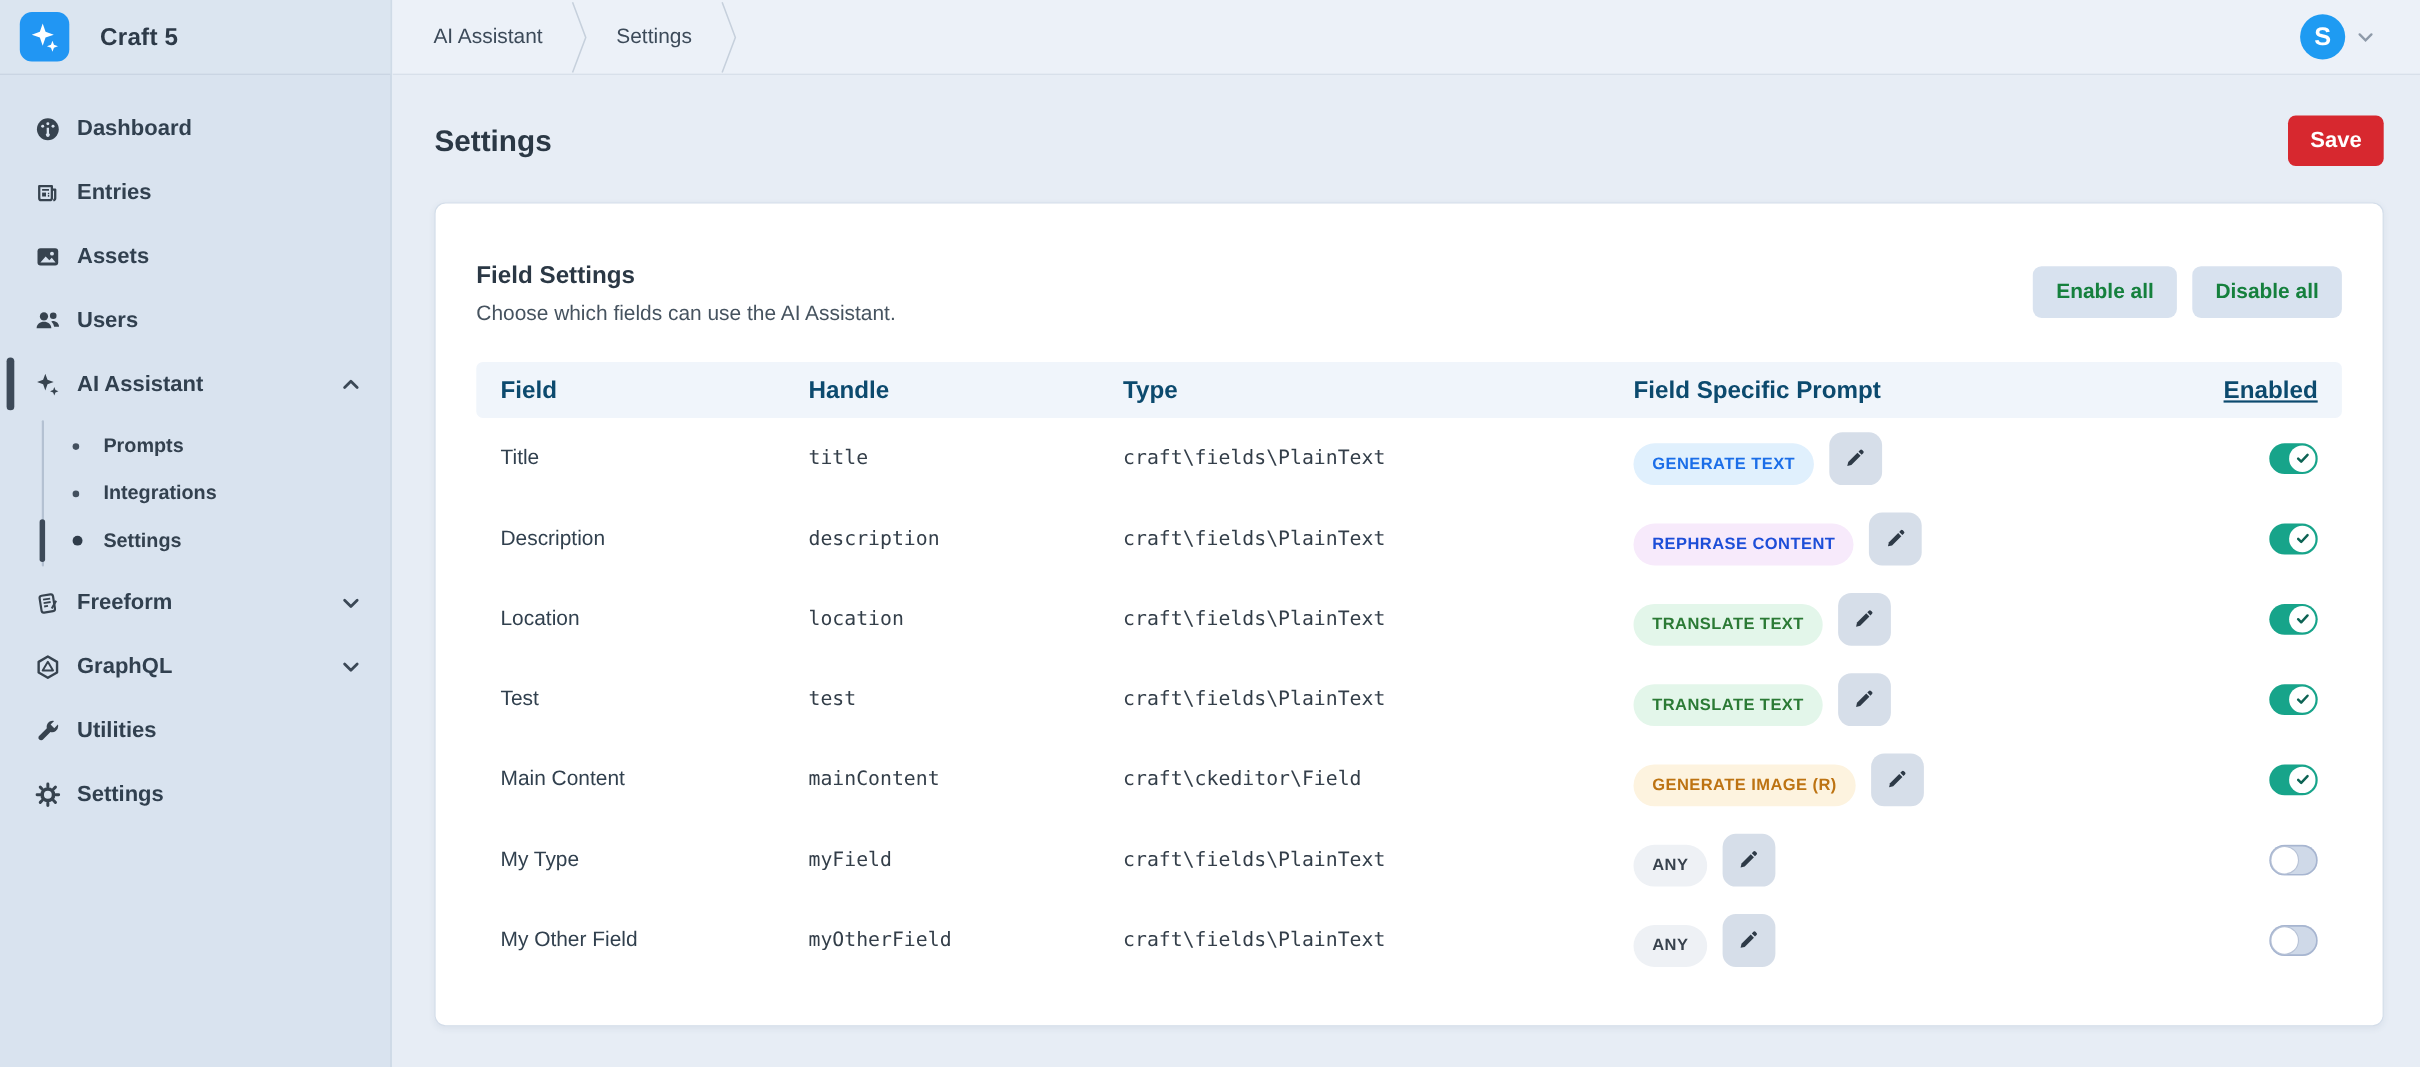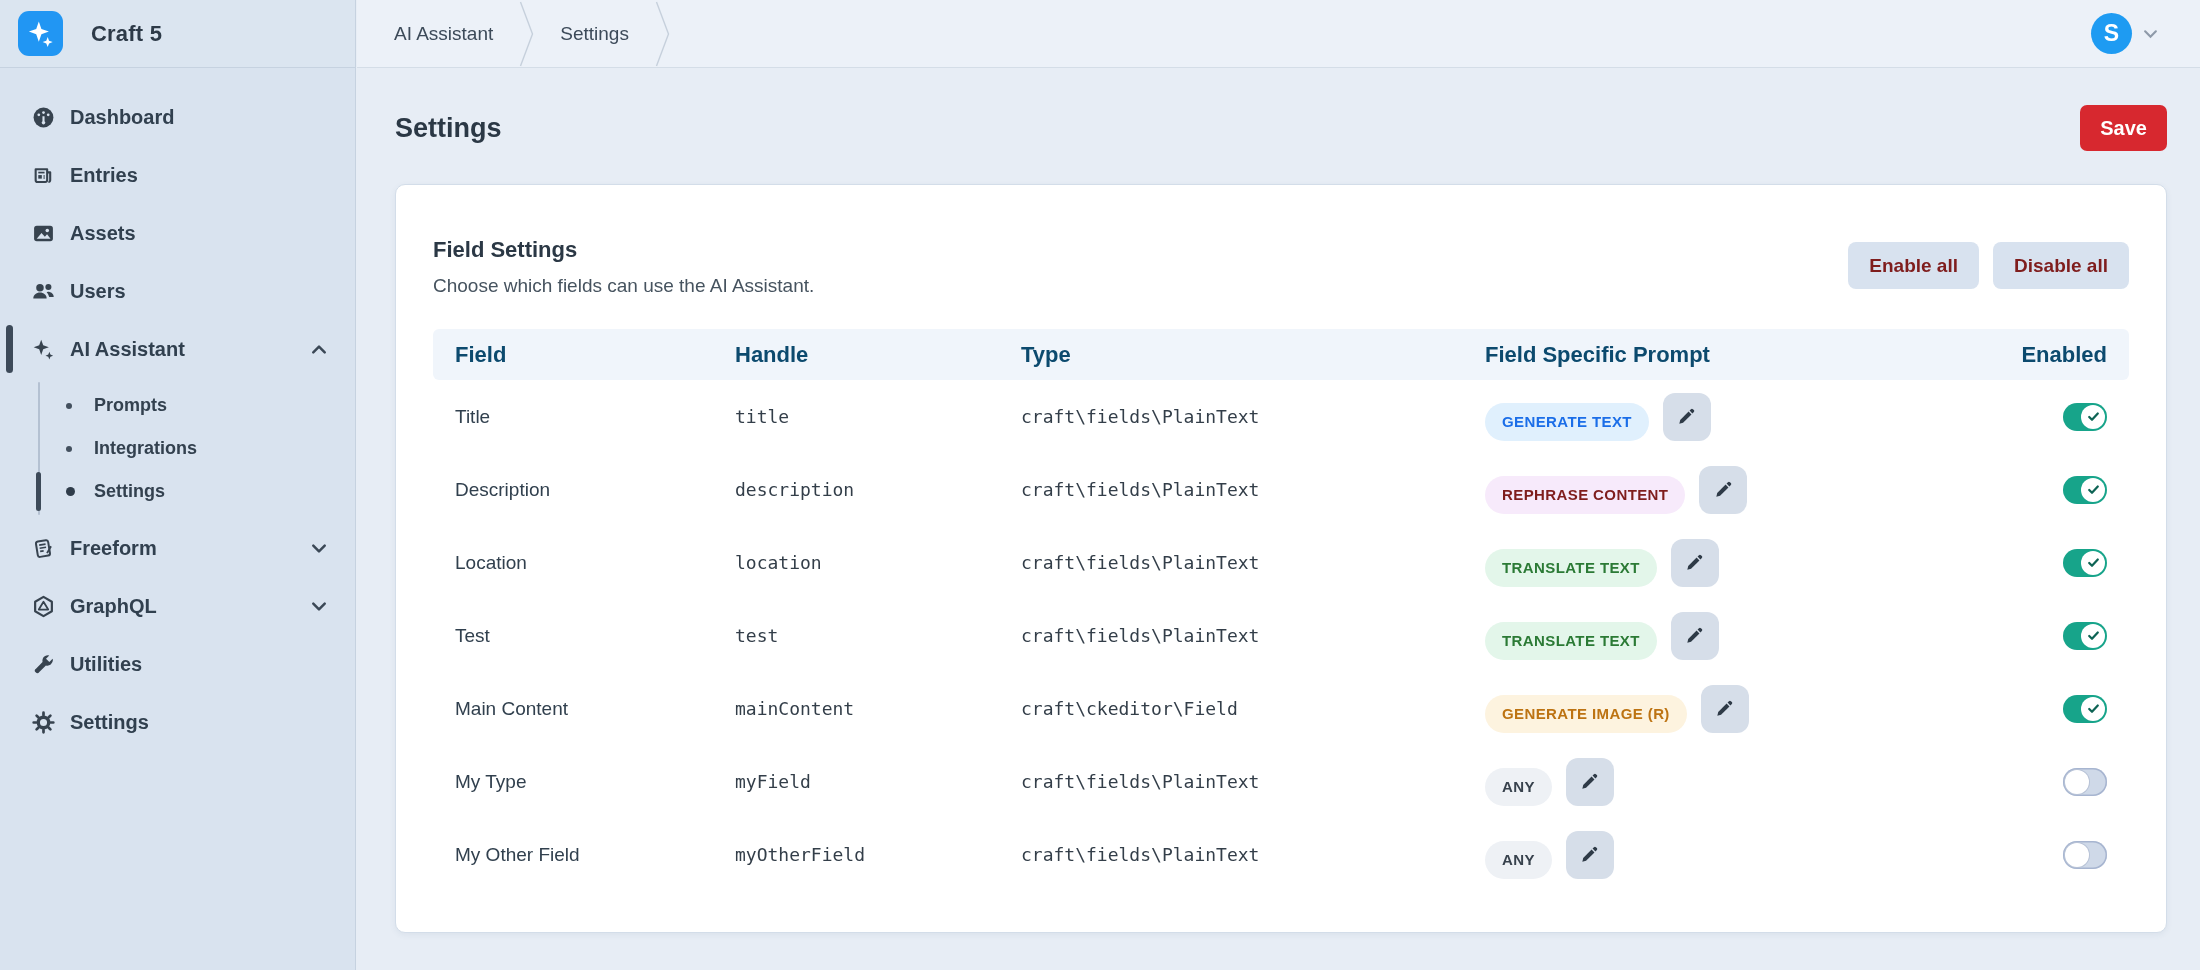--- a/index.html
+++ b/index.html
@@ -38,26 +38,26 @@
   .content{position:absolute;left:357px;top:69px;right:0;bottom:0;}
   .page-head{display:flex;align-items:center;justify-content:space-between;padding:36px 33px 0 38px;}
   .page-title{margin:0;font-size:27px;font-weight:700;color:#2b3845;}
   .save-btn{background:#d7282f;color:#fff;border:none;border-radius:7px;font-size:20px;font-weight:600;padding:0 20px;height:46px;cursor:pointer;font-family:inherit;}
 
   .card{margin:33px 33px 0 38px;height:749px;background:#fff;border:1px solid #d3dde9;border-radius:10px;box-shadow:0 2px 6px rgba(60,80,110,.07);padding:52px 37px 0 37px;}
   .card-head{display:flex;justify-content:space-between;align-items:flex-start;}
   .card-title{margin:0;font-size:22px;font-weight:700;color:#2b3845;}
   .card-sub{margin:12px 0 0 0;font-size:19px;color:#46535f;}
   .bulk-btns{display:flex;gap:14px;margin-top:5px;}
-  .bulk-btn{background:#d8e2ef;color:#7f1d1d;border:none;border-radius:8px;font-size:19px;font-weight:600;height:47px;padding:0 21px;cursor:pointer;font-family:inherit;}
+  .bulk-btn{background:#d8e2ef;color:#15803d;border:none;border-radius:8px;font-size:19px;font-weight:600;height:47px;padding:0 21px;cursor:pointer;font-family:inherit;}
 
   .table{margin-top:32px;}
   .thead,.trow{display:grid;grid-template-columns:280px 286px 464px 1fr 120px;align-items:center;padding:0 22px;}
   .thead{height:51px;background:#f0f5fb;border-radius:6px;font-size:22px;font-weight:700;color:#0c4a6e;}
-  .th-enabled{text-align:right;}
+  .th-enabled{text-align:right;text-decoration:underline;}
   .trow{height:73px;font-size:19px;color:#31404e;}
   .mono{font-family:"DejaVu Sans Mono","Liberation Mono",monospace;font-size:18px;color:#333e49;}
   .td-prompt{display:flex;align-items:flex-end;gap:14px;}
   .badge{height:38px;display:inline-flex;align-items:center;padding:0 17px;border-radius:19px;font-size:15px;font-weight:700;letter-spacing:.4px;white-space:nowrap;}
   .pencil-btn{width:48px;height:48px;border-radius:12px;background:#d6dee9;border:none;display:flex;align-items:center;justify-content:center;cursor:pointer;flex:0 0 auto;}
   .td-enabled{display:flex;justify-content:flex-end;}
   .toggle{width:44px;height:28px;border-radius:14px;position:relative;display:inline-block;cursor:pointer;}
   .toggle.on{background:#17a48a;}
   .toggle.off{background:#cfd9e8;box-shadow:inset 0 0 0 1.5px #a7b5d0;}
   .knob{position:absolute;top:2px;width:24px;height:24px;border-radius:50%;background:#fff;display:flex;align-items:center;justify-content:center;}
@@ -302,21 +302,21 @@
         </span>
       </span>
     </div>
   </div>
 
   <div class="trow">
     <div class="td td-field">Description</div>
     <div class="td td-handle mono">description</div>
     <div class="td td-type mono">craft\fields\PlainText</div>
     <div class="td td-prompt">
-      <span class="badge" style="color: #7f1d1d; background: rgb(247, 234, 251);">REPHRASE CONTENT</span>
+      <span class="badge" style="color: #1d4ed8; background: rgb(247, 234, 251);">REPHRASE CONTENT</span>
       <button class="pencil-btn">
         <span style="display:flex;">
           <svg width="21" height="21" viewBox="0 0 22 22" fill="#2e3a47">
             <path d="M4.4 14.6l8.8-8.8 3 3-8.8 8.8-3.9.9z"></path>
             <path d="M14.2 4.8l1.5-1.5a1.4 1.4 0 0 1 2 0l1 1a1.4 1.4 0 0 1 0 2l-1.5 1.5z"></path>
           </svg>
         </span>
       </button>
     </div>
     <div class="td td-enabled">

